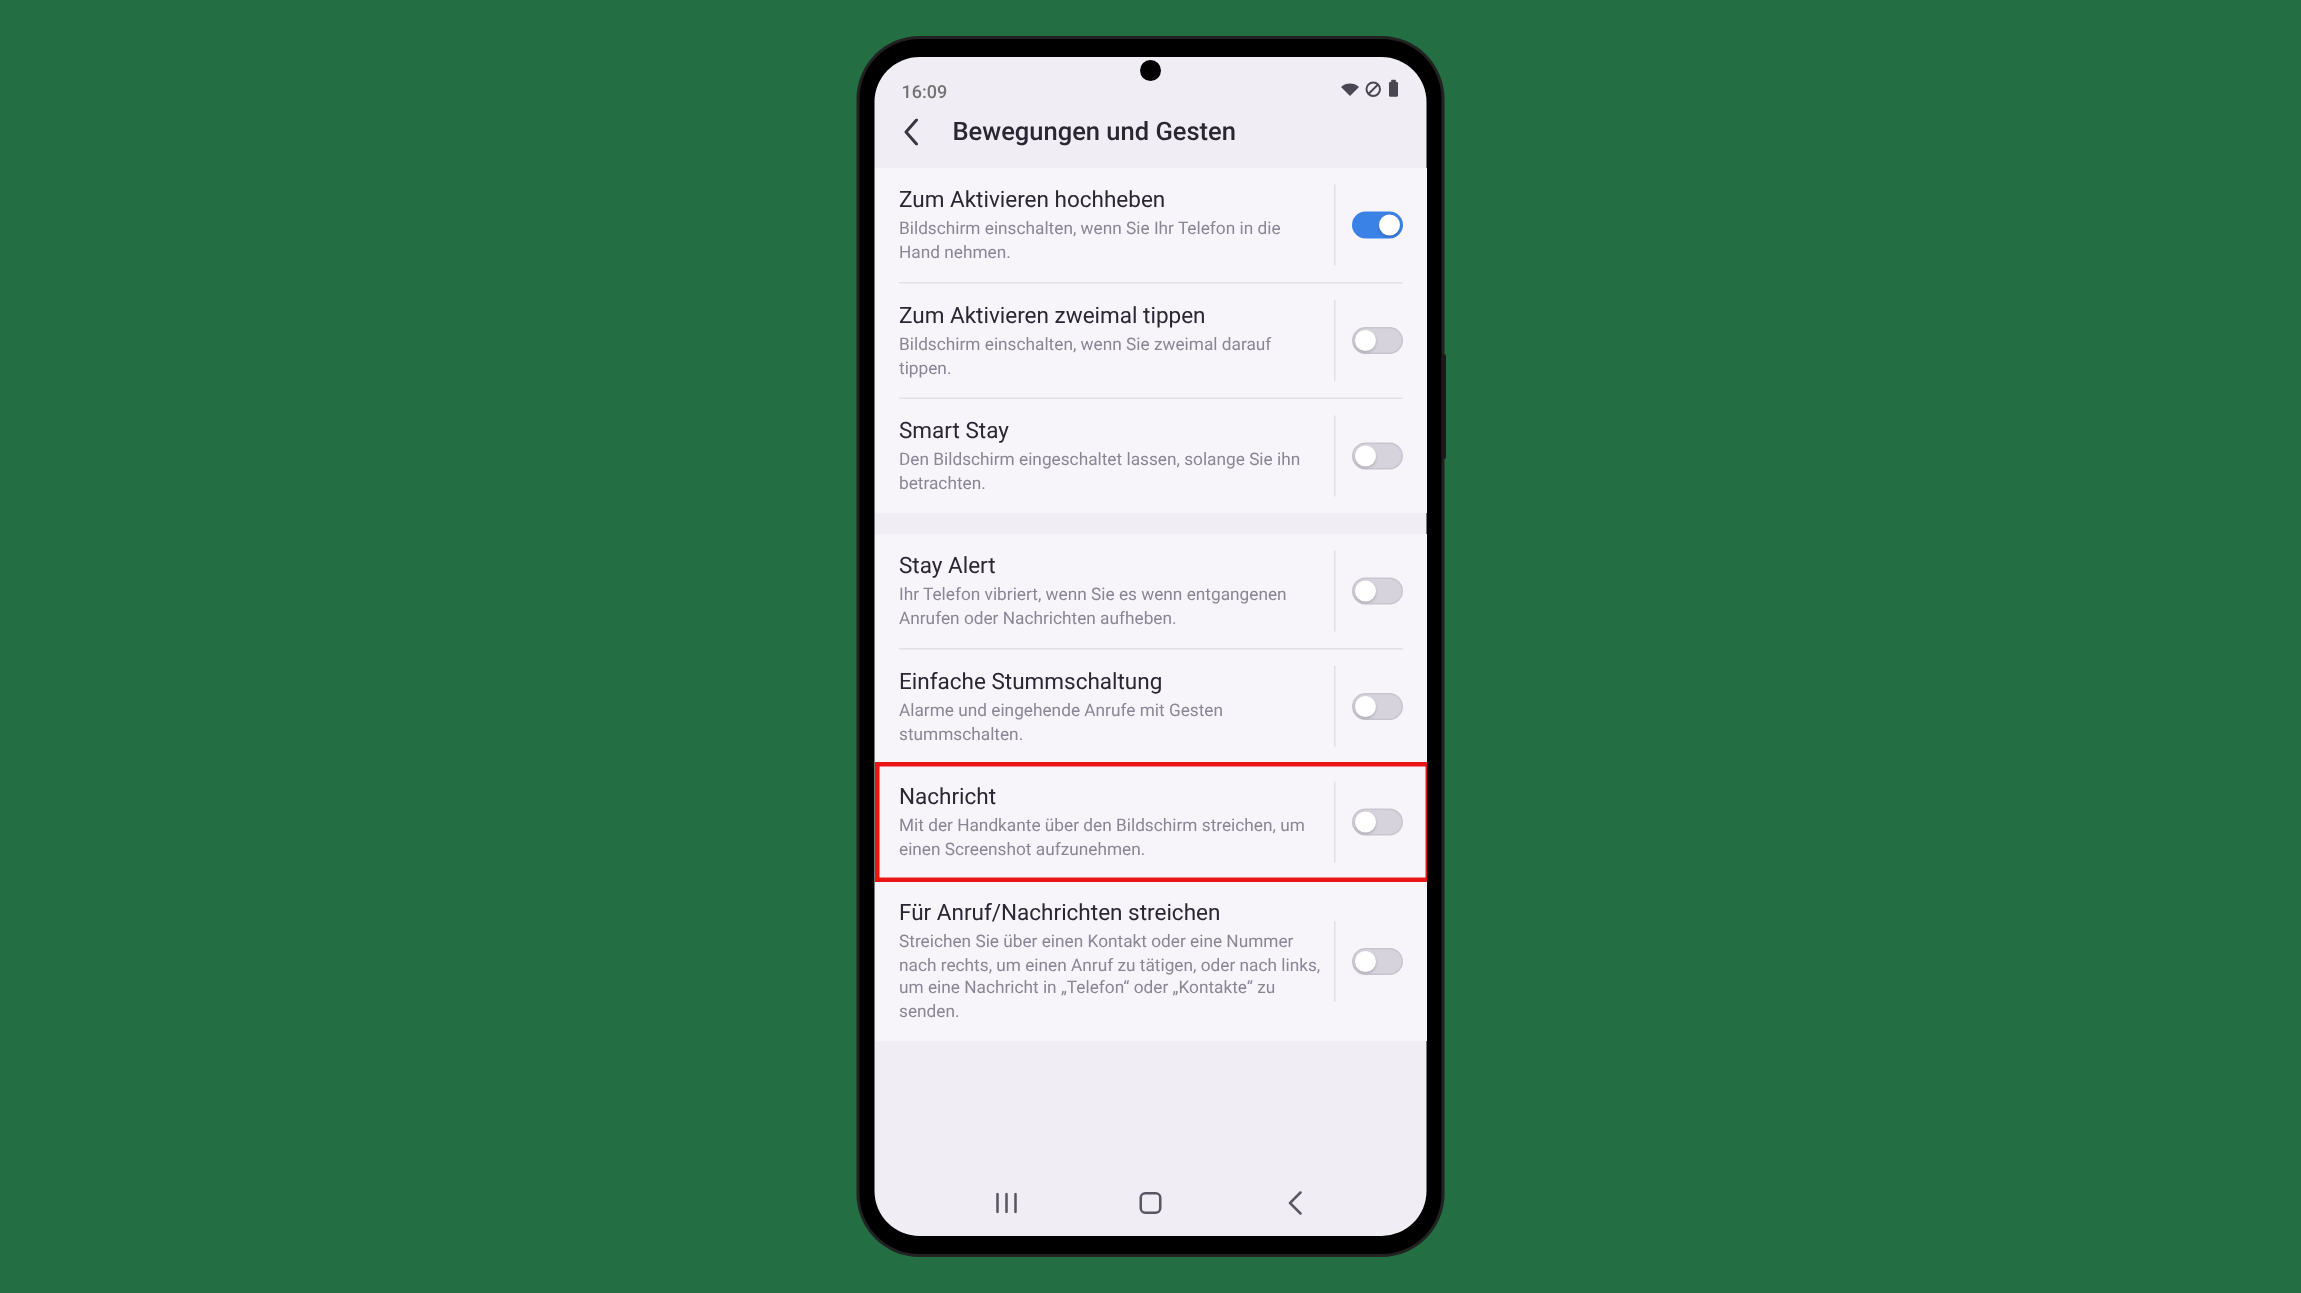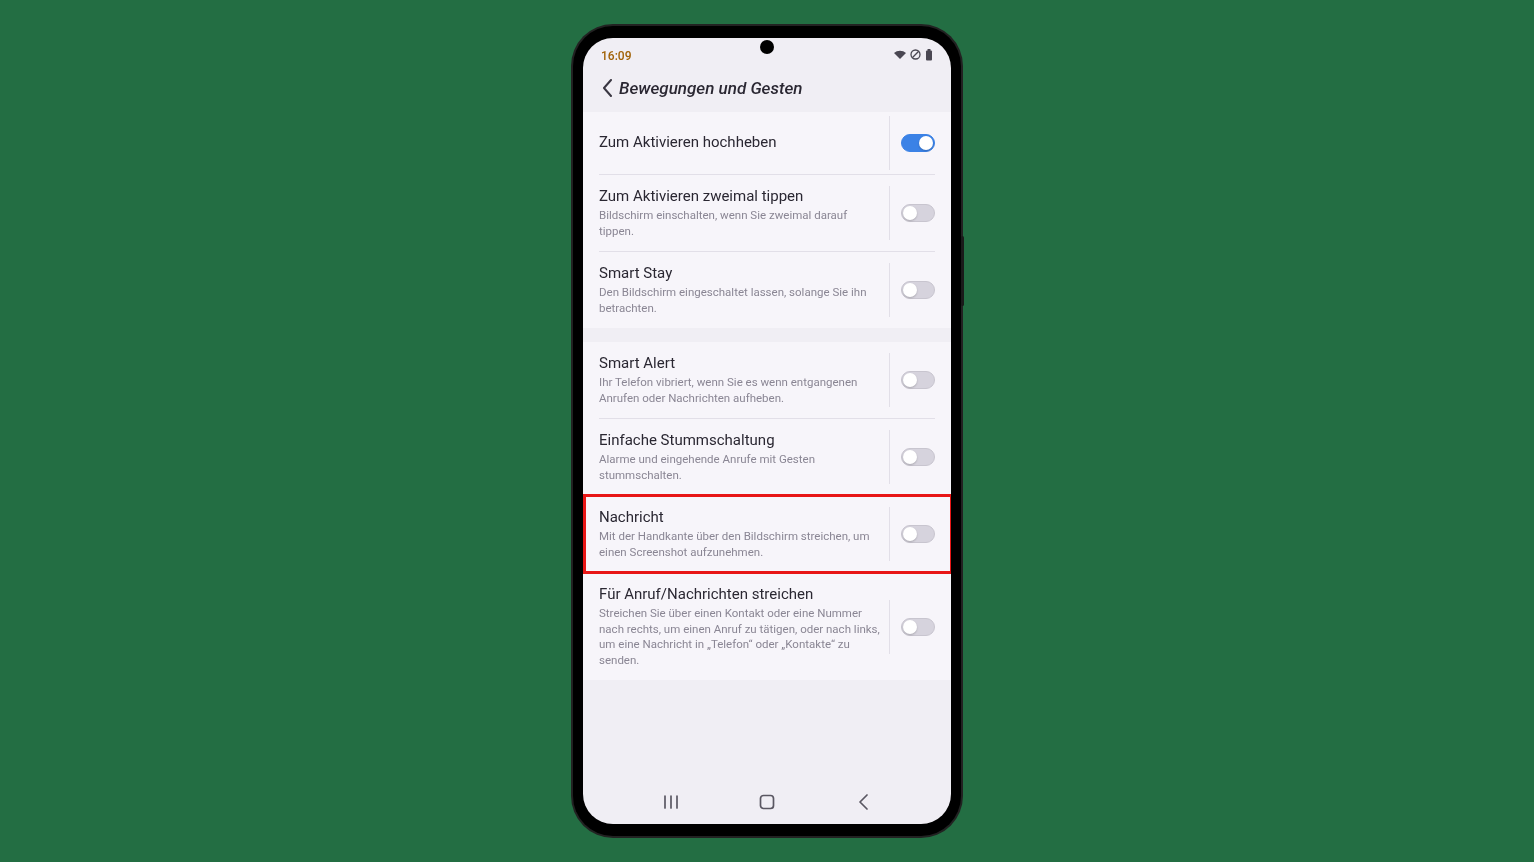--- a/index.html
+++ b/index.html
@@ -1,23 +1,23 @@
 <!DOCTYPE html>
 <html><head>
 <meta charset="utf-8">
 <style>
   * { margin: 0; padding: 0; box-sizing: border-box; font-family: -apple-system, BlinkMacSystemFont, "Segoe UI", Roboto, Helvetica, Arial, sans-serif; }
   body { width: 1534px; height: 862px; background: #236e43; display: flex; align-items: center; justify-content: center; }
   .phone-frame { width: 388px; height: 810px; background: #000; border-radius: 40px; padding: 12px 10px; position: relative; box-shadow: 0 0 0 2px #222; }
   .screen { width: 100%; height: 100%; background: #f0eef4; border-radius: 30px; overflow: hidden; position: relative; display: flex; flex-direction: column; }
   .camera { position: absolute; top: 14px; left: 50%; transform: translateX(-50%); width: 14px; height: 14px; background: #000; border-radius: 50%; z-index: 10; }
   .side-button { position: absolute; right: -3px; top: 210px; width: 3px; height: 70px; background: #1a1a1a; border-radius: 2px; }
-  .status-bar { height: 30px; display: flex; justify-content: space-between; align-items: center; padding: 6px 18px 0; font-size: 12px; color: #a16207; font-weight: 500; }
+  .status-bar { height: 30px; display: flex; justify-content: space-between; align-items: flex-end; padding: 6px 18px 0; font-size: 12px; color: #737373; font-weight: 500; }
   .status-icons { display: flex; gap: 4px; align-items: center; }
-  .header { display: flex; align-items: flex-start; padding: 10px 14px 14px; gap: 2px; font-style: italic; }
+  .header { display: flex; align-items: flex-start; padding: 10px 14px 14px; gap: 18px; }
   .back-btn { width: 20px; height: 20px; display: flex; align-items: center; justify-content: center; color: #3a3742; }
   .header-title { font-size: 17px; font-weight: 500; color: #2a2732; }
   .content { flex: 1; overflow-y: auto; }
   .group { background: #f7f5fa; margin-bottom: 14px; }
   .setting-row { display: flex; align-items: center; padding: 12px 16px; min-height: 62px; position: relative; }
   .setting-text { flex: 1; padding-right: 8px; }
   .setting-title { font-size: 15px; color: #2a2732; margin-bottom: 3px; line-height: 1.2; }
   .setting-sub { font-size: 11.5px; color: #8a8694; line-height: 1.35; }
   .toggle-wrap { position: relative; padding-left: 12px; }
   .toggle-wrap::before { content: ""; position: absolute; left: 0; top: -18px; bottom: -18px; width: 1px; background: #e2dfe8; }
@@ -62,20 +62,21 @@
           </svg>
       </div>
       <div class="header-title">Bewegungen und Gesten</div>
     </div>
 
     <div class="content" id="content">
         <div class="group">
           <div class="setting-row">
             <div class="setting-text">
               <div class="setting-title">Zum Aktivieren hochheben</div>
+              <div class="setting-sub">Bildschirm einschalten, wenn Sie Ihr Telefon in die Hand nehmen.</div>
             </div>
             <div class="toggle-wrap">
               <div class="toggle on"></div>
             </div>
           </div>
           <div class="divider"></div>
           <div class="setting-row">
             <div class="setting-text">
               <div class="setting-title">Zum Aktivieren zweimal tippen</div>
               <div class="setting-sub">Bildschirm einschalten, wenn Sie zweimal darauf tippen.</div>
@@ -91,21 +92,21 @@
               <div class="setting-sub">Den Bildschirm eingeschaltet lassen, solange Sie ihn betrachten.</div>
             </div>
             <div class="toggle-wrap">
               <div class="toggle"></div>
             </div>
           </div>
         </div>
         <div class="group">
           <div class="setting-row">
             <div class="setting-text">
-              <div class="setting-title">Smart Alert</div>
+              <div class="setting-title">Stay Alert</div>
               <div class="setting-sub">Ihr Telefon vibriert, wenn Sie es wenn entgangenen Anrufen oder Nachrichten aufheben.</div>
             </div>
             <div class="toggle-wrap">
               <div class="toggle"></div>
             </div>
           </div>
           <div class="divider"></div>
           <div class="setting-row">
             <div class="setting-text">
               <div class="setting-title">Einfache Stummschaltung</div>

